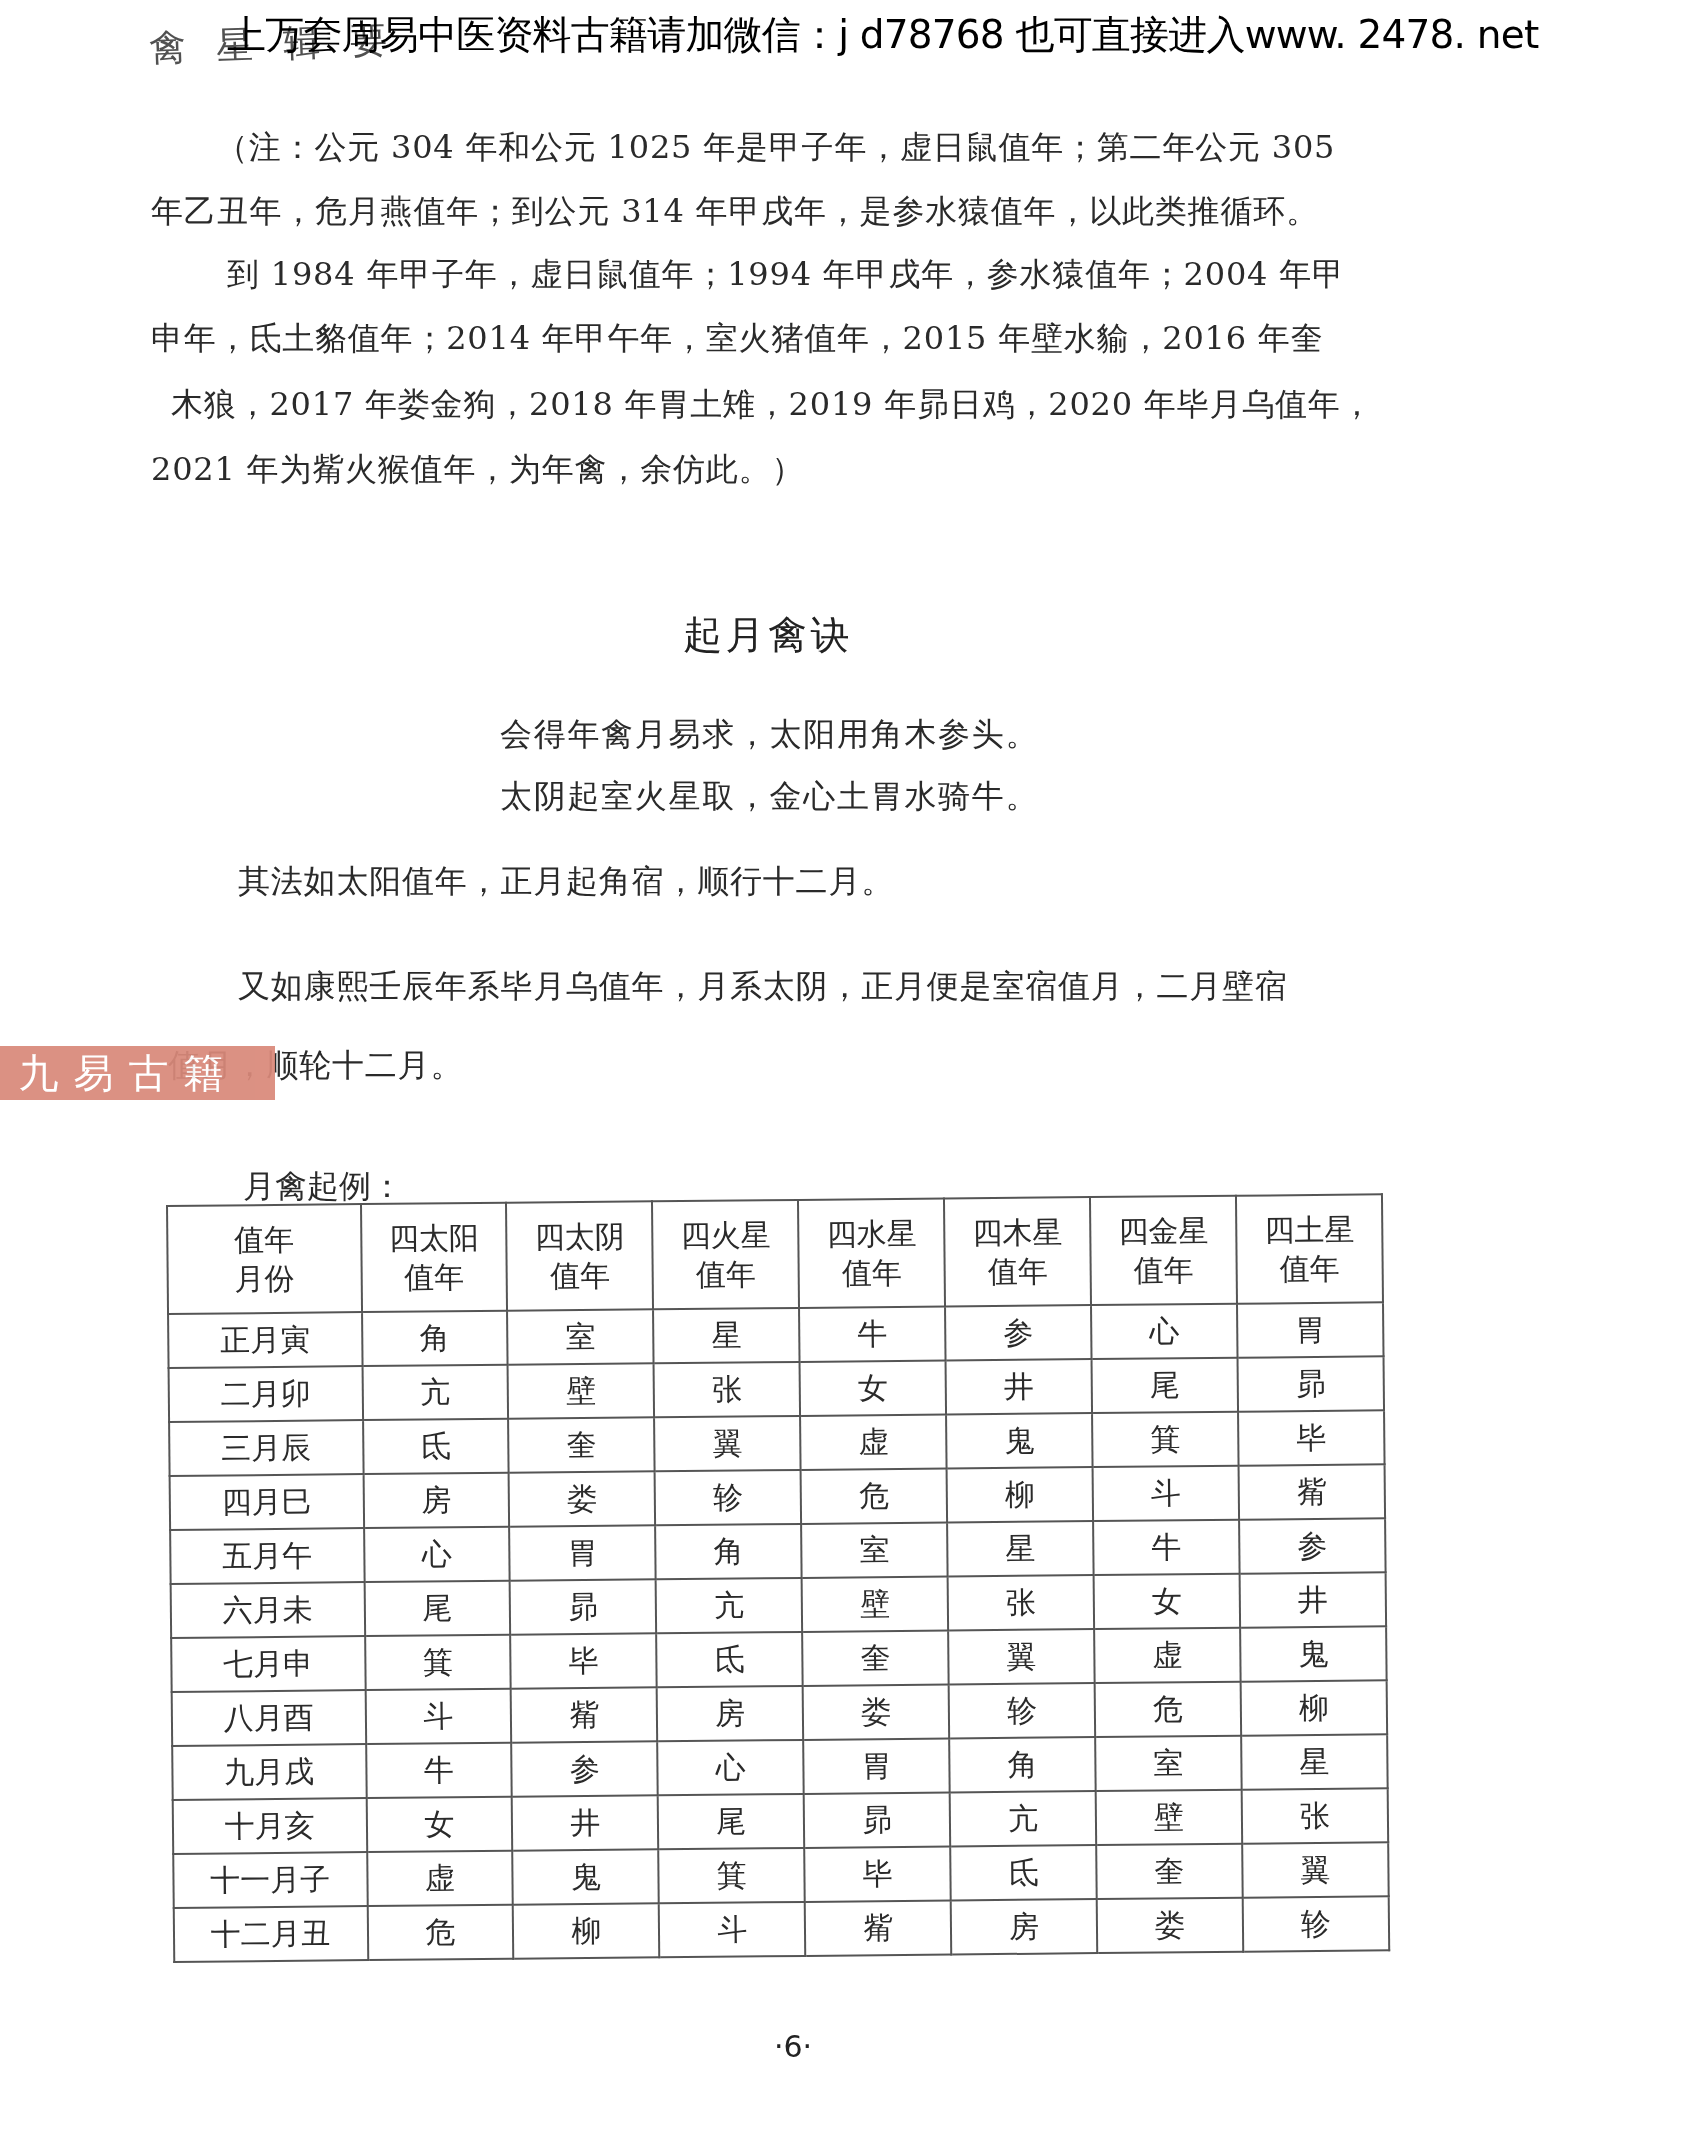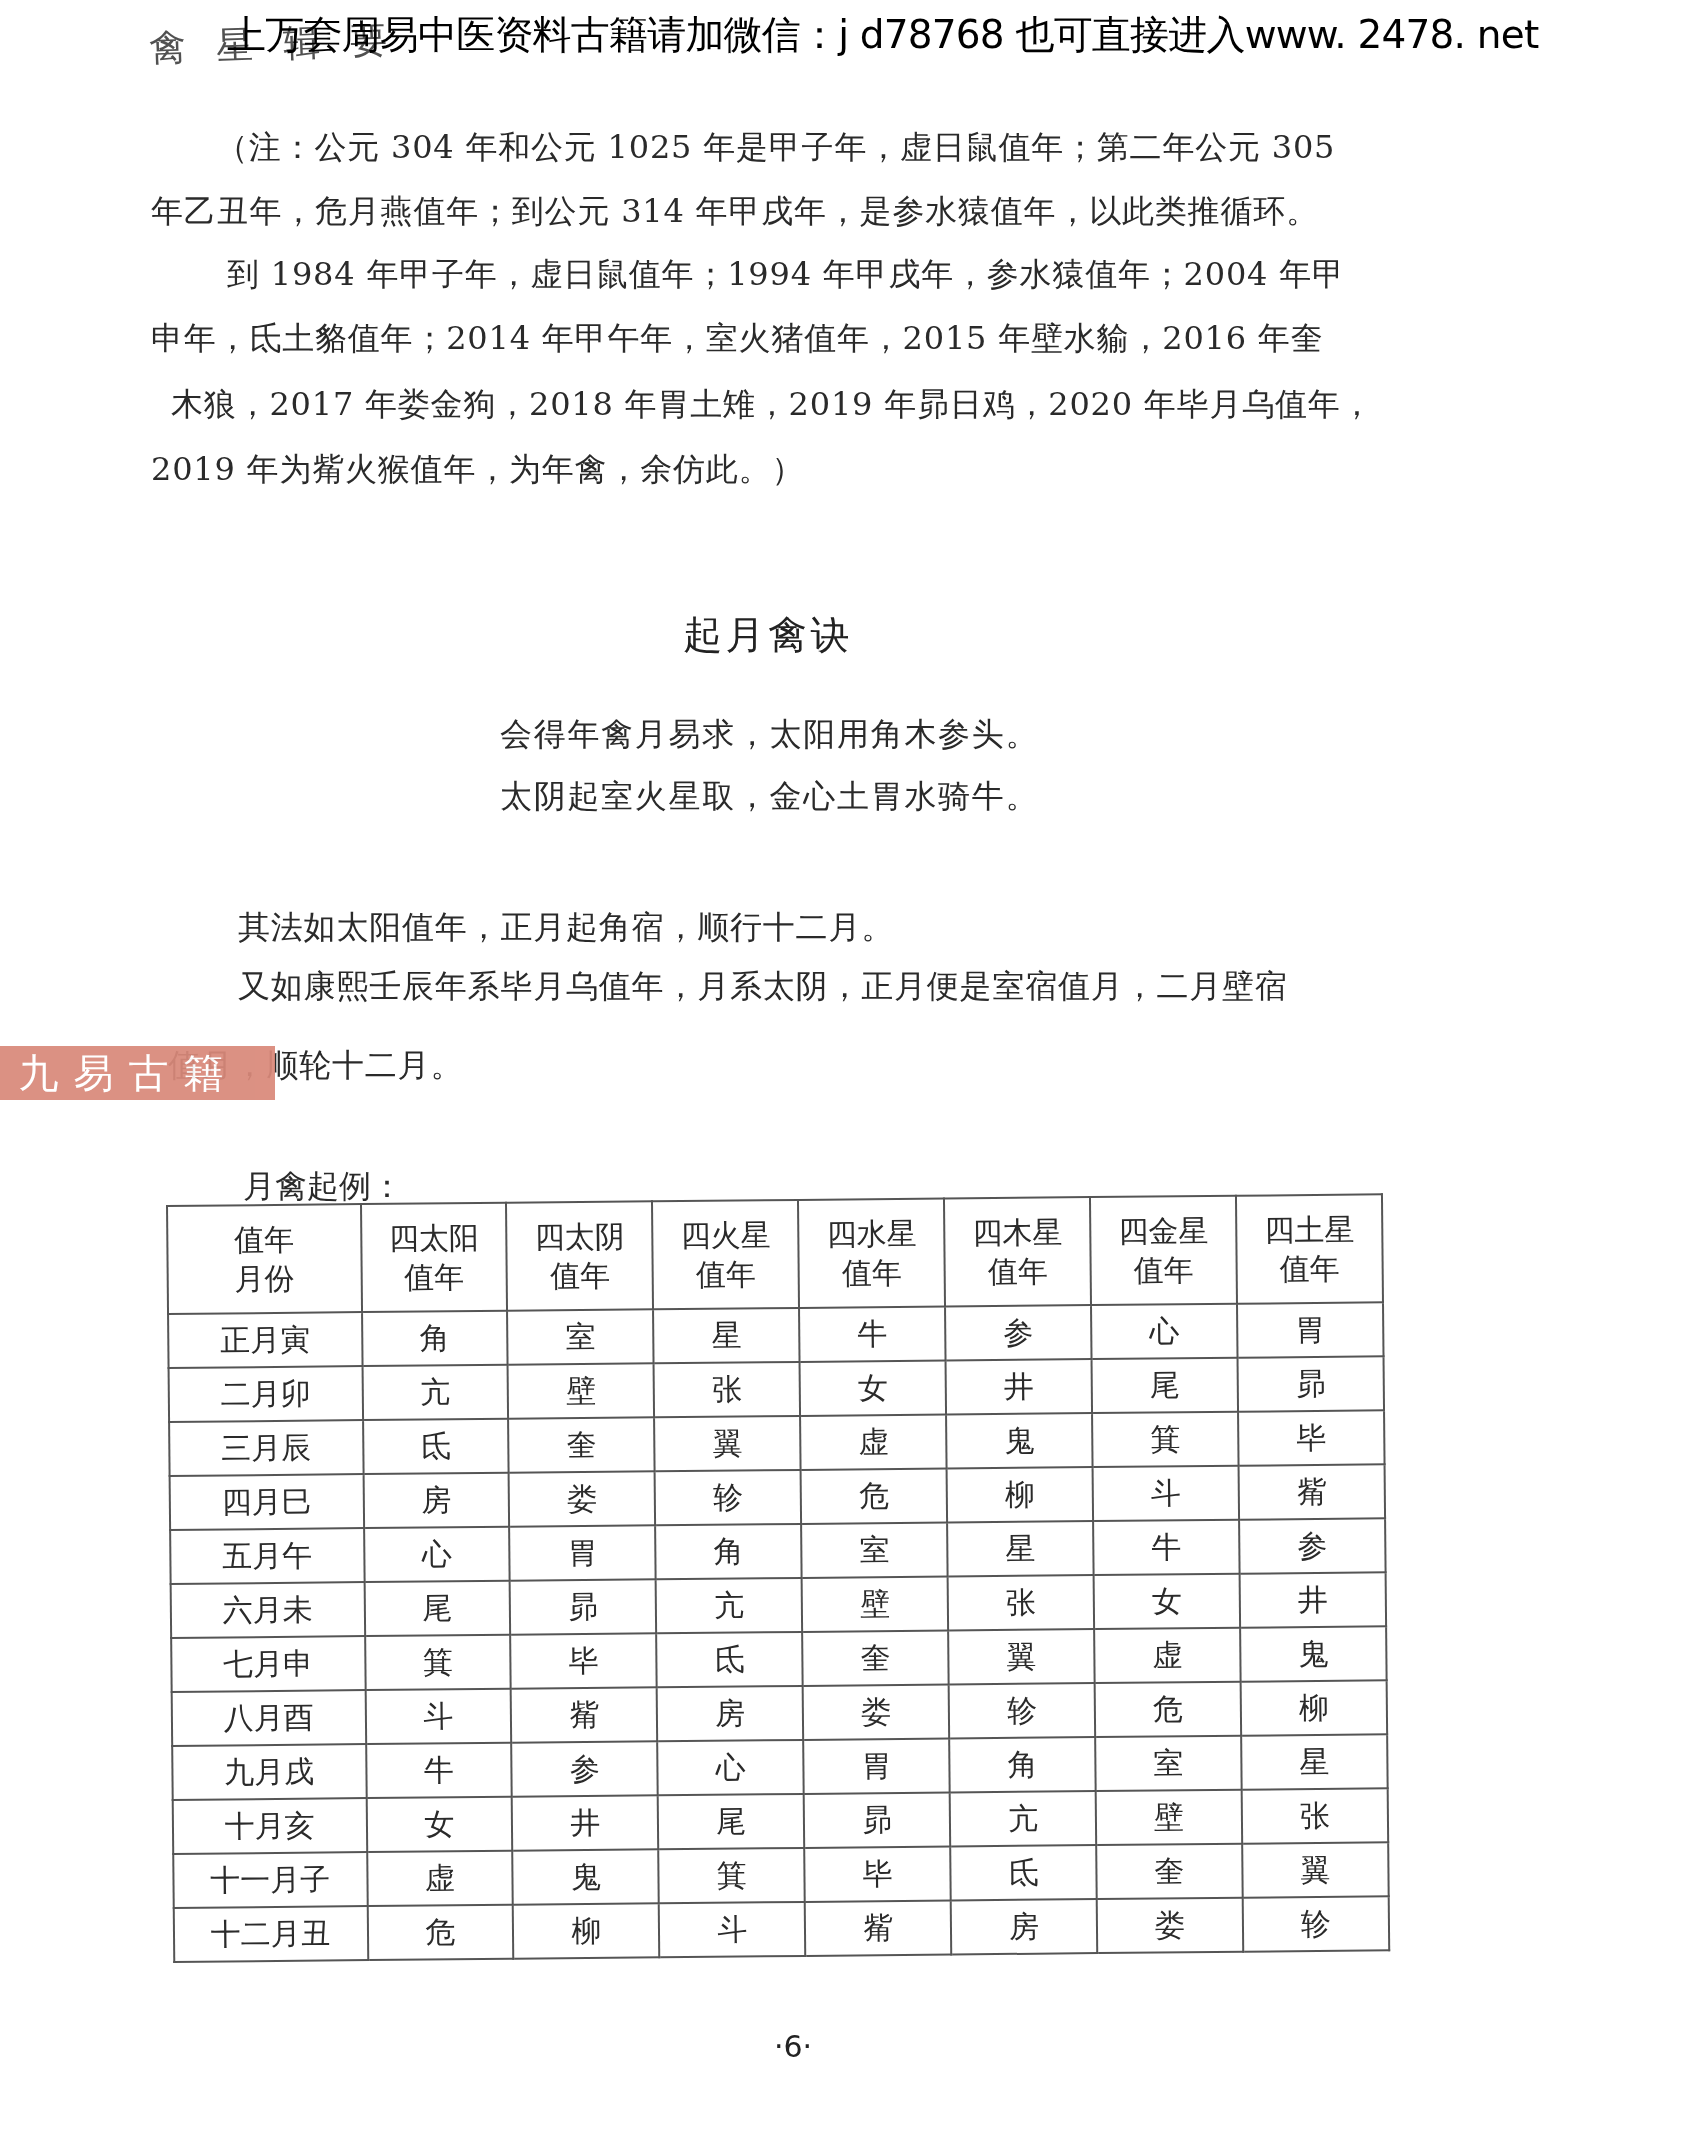--- a/index.html
+++ b/index.html
@@ -69,28 +69,28 @@
 <body>
 
 <div class="header-running">禽星辑要</div>
 <div class="header-banner">上万套周易中医资料古籍请加微信：j d78768  也可直接进入www. 2478. net</div>
 
 <div class="para" style="left:216px; top:126px;">（注：公元 304 年和公元 1025 年是甲子年，虚日鼠值年；第二年公元 305</div>
 <div class="para" style="left:151px; top:190px;">年乙丑年，危月燕值年；到公元 314 年甲戌年，是参水猿值年，以此类推循环。</div>
 <div class="para" style="left:227px; top:253px;">到 1984 年甲子年，虚日鼠值年；1994 年甲戌年，参水猿值年；2004 年甲</div>
 <div class="para" style="left:151px; top:317px;">申年，氐土貉值年；2014 年甲午年，室火猪值年，2015 年壁水貐，2016 年奎</div>
 <div class="para" style="left:151px; top:383px;margin-left:20px;">木狼，2017 年娄金狗，2018 年胃土雉，2019 年昴日鸡，2020 年毕月乌值年，</div>
-<div class="para" style="left:151px; top:448px;">2019 年为觜火猴值年，为年禽，余仿此。）</div>
+<div class="para" style="left:151px; top:448px;">2021 年为觜火猴值年，为年禽，余仿此。）</div>
 
 <div class="title">起月禽诀</div>
 
 <div class="verse" style="top:713px;">会得年禽月易求，太阳用角木参头。</div>
 <div class="verse" style="top:775px;">太阴起室火星取，金心土胃水骑牛。</div>
 
-<div class="body-line" style="left:238px; top:906px;">其法如太阳值年，正月起角宿，顺行十二月。</div>
+<div class="body-line" style="left:238px; top:860px;">其法如太阳值年，正月起角宿，顺行十二月。</div>
 <div class="body-line" style="left:238px; top:965px;">又如康熙壬辰年系毕月乌值年，月系太阴，正月便是室宿值月，二月壁宿</div>
 <div class="body-line" style="left:168px; top:1044px;">值月，顺轮十二月。</div>
 
 <div class="watermark">九易古籍网</div>
 
 <div class="table-caption">月禽起例：</div>
 
 <div class="table-wrap">
   <table class="qin">
     <thead>

